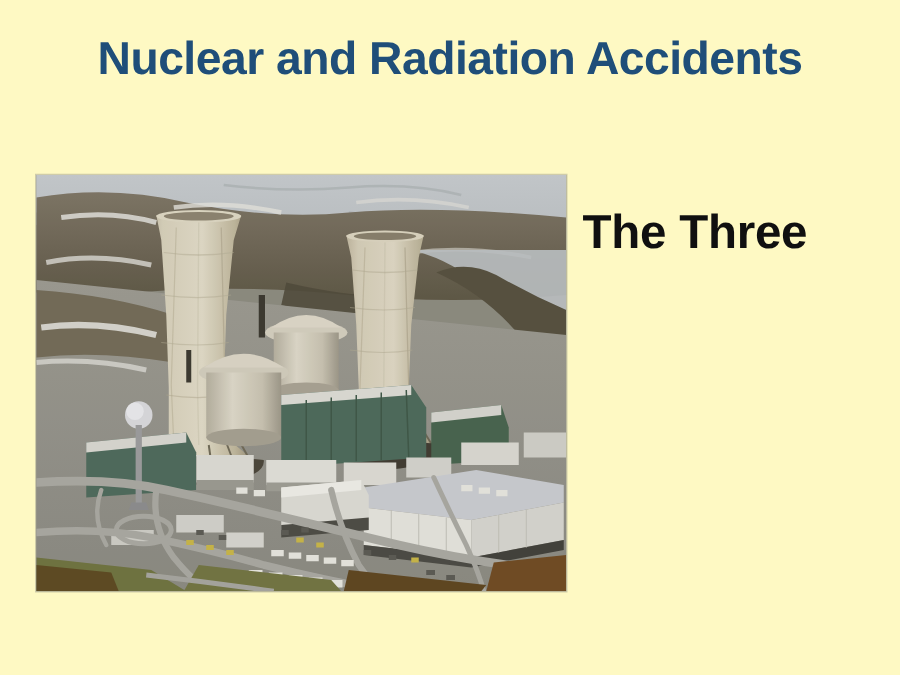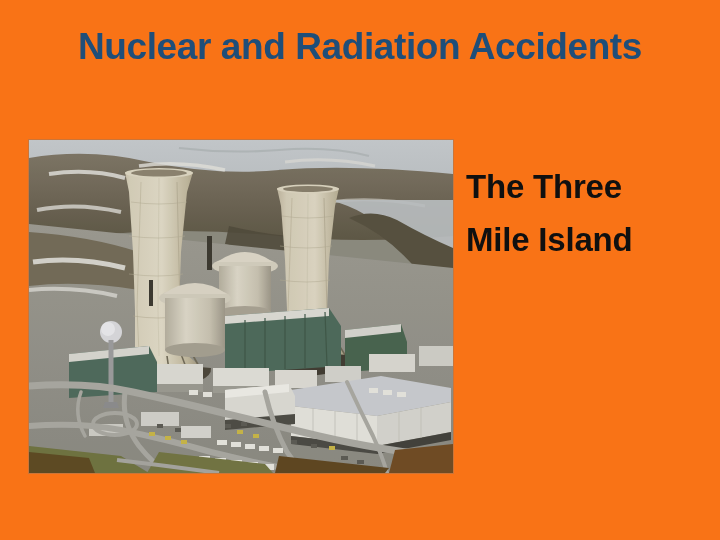--- a/index.html
+++ b/index.html
@@ -4,21 +4,21 @@
 <style>
   html, body {
     margin: 0;
     padding: 0;
     background: #ffffff;
   }
   .slide {
     position: relative;
     width: 720px;
     height: 540px;
-    background: #f97316;
+    background: #fef9c3;
     overflow: hidden;
     font-family: "Liberation Sans", sans-serif;
   }
 
   
   .slide-title {
     position: absolute;
     left: 0;
     top: 24px;
     width: 720px;
@@ -34,21 +34,21 @@
 
   
   .caption {
     position: absolute;
     left: 466px;
     top: 160px;
     width: 250px;
     color: #101010;
     font-family: "Liberation Sans", sans-serif;
     font-weight: bold;
-    font-size: 33px;
+    font-size: 38px;
     line-height: 53px;
     letter-spacing: -0.2px;
   }
   .caption .line { display: block; white-space: nowrap; }
 
   
   .photo {
     position: absolute;
     left: 29px;
     top: 140px;
@@ -314,16 +314,15 @@
         <path d="M366,310 L424,304 L424,333 L360,333 Z" fill="#6f4b23"></path>
         <path d="M88,320 Q140,326 190,333" stroke="#a6a6a0" stroke-width="4" fill="none"></path>
       </g>
 
       <rect x="0" y="0" width="424" height="333" fill="#6b6250" opacity="0.045"></rect>
     </svg>
   </div>
 
   <div class="caption">
     <span class="line">The Three</span>
-    <span class="line">Mile Island</span>
   </div>
 
 </div>
 
 </body></html>

